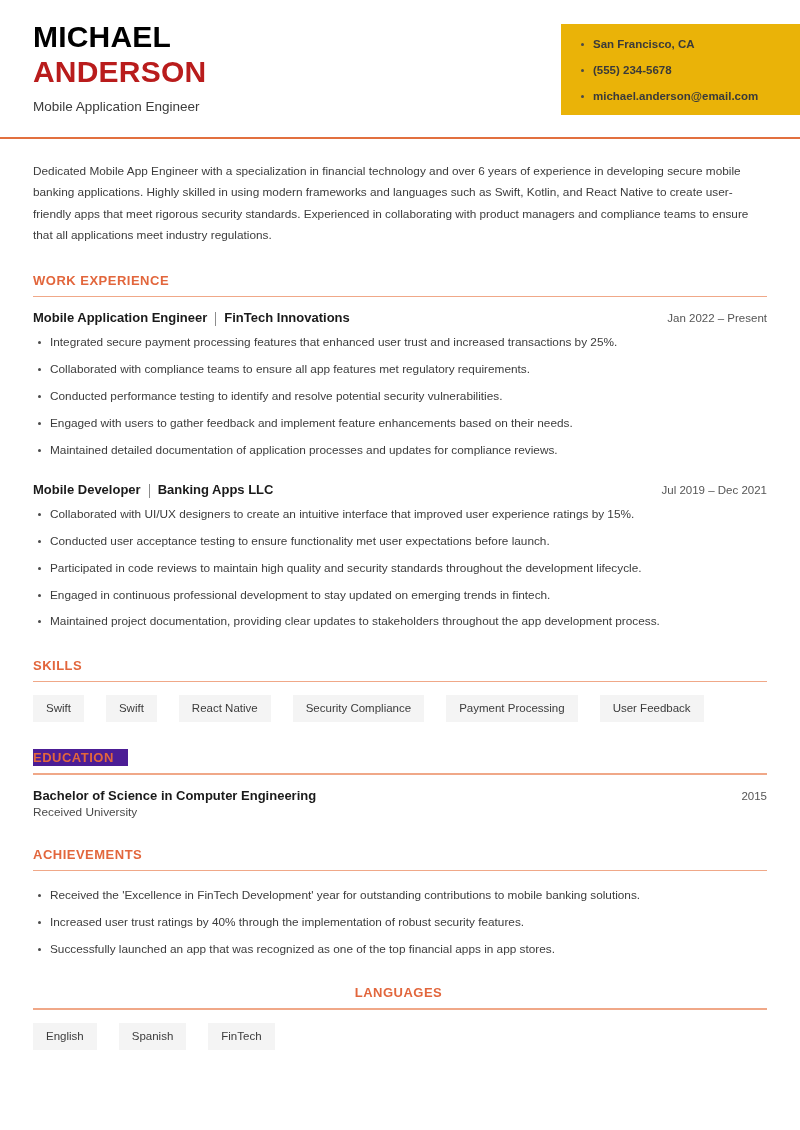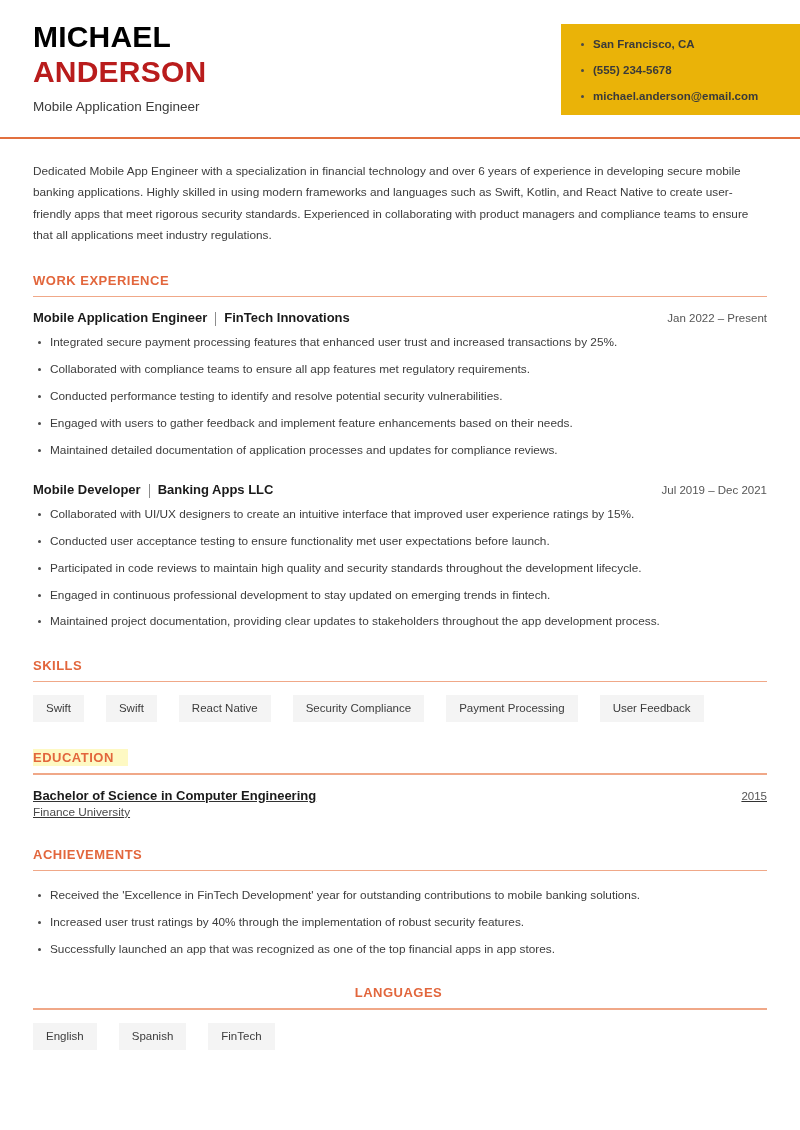--- a/index.html
+++ b/index.html
@@ -107,21 +107,21 @@
   .section { margin-top: 24px; }
   .section-title {
     display: inline-block;
     font-size: 13px;
     font-weight: bold;
     letter-spacing: 0.5px;
     color: #e2663c;
     margin: 0 0 7px 0;
     padding: 1px 3px 1px 0;
   }
-  .section-title.shaded { background: #fef9c3; padding-right: 14px; }
+  .section-title.shaded { background: #4c1d95; padding-right: 14px; }
   .section-rule {
     height: 1.5px;
     background: #f0a888;
     width: 100%;
     margin-bottom: 13px;
   }
 
   
   .entry { margin-bottom: 16px; }
   .entry-head {
@@ -280,26 +280,26 @@
       <span class="tag">React Native</span>
       <span class="tag">Security Compliance</span>
       <span class="tag">Payment Processing</span>
       <span class="tag">User Feedback</span>
     </div>
   </div>
 
   <div class="section" style="margin-top:26px;">
     <div class="section-title shaded">EDUCATION</div>
     <div class="section-rule"></div>
-    <div class="entry" style="margin-bottom:12px;text-decoration:underline;">
+    <div class="entry" style="margin-bottom:12px;">
       <div class="edu-head">
         <div class="entry-title">Bachelor of Science in Computer Engineering</div>
         <div class="entry-date">2015</div>
       </div>
-      <div class="entry-sub">Finance University</div>
+      <div class="entry-sub">Received University</div>
     </div>
   </div>
 
   <div class="section" style="margin-top:26px;">
     <div class="section-title">ACHIEVEMENTS</div>
     <div class="section-rule" style="margin-bottom:17px;"></div>
     <ul class="bullets">
       <li class="bullet">Received the 'Excellence in FinTech Development' year for outstanding contributions to mobile banking solutions.</li>
       <li class="bullet">Increased user trust ratings by 40% through the implementation of robust security features.</li>
       <li class="bullet">Successfully launched an app that was recognized as one of the top financial apps in app stores.</li>

